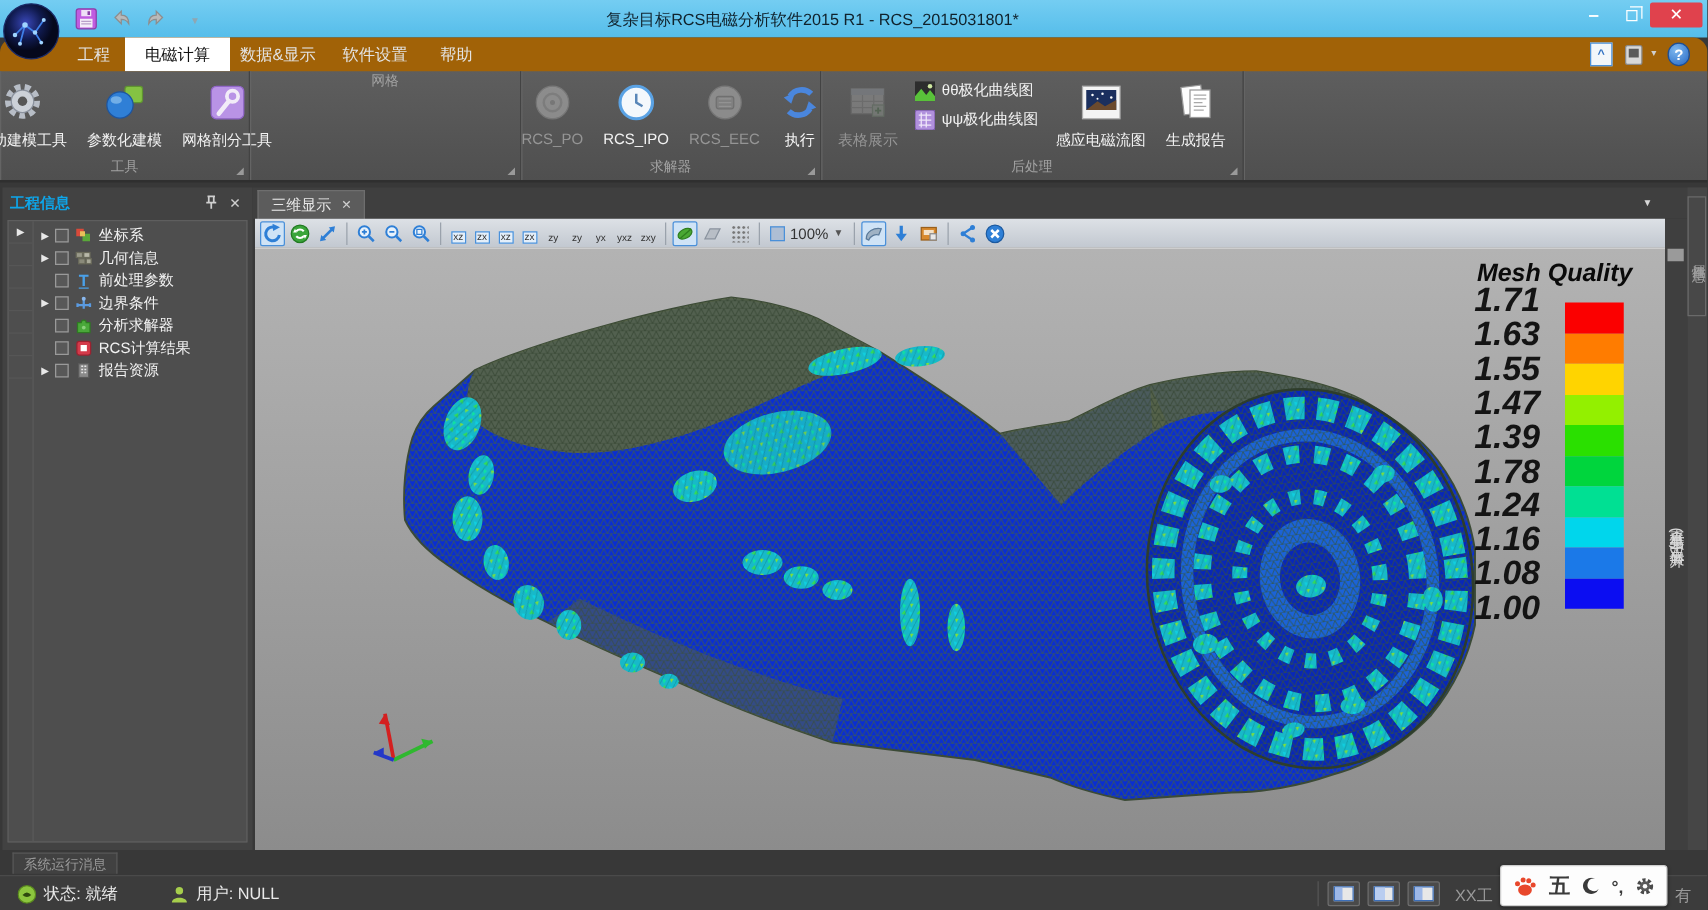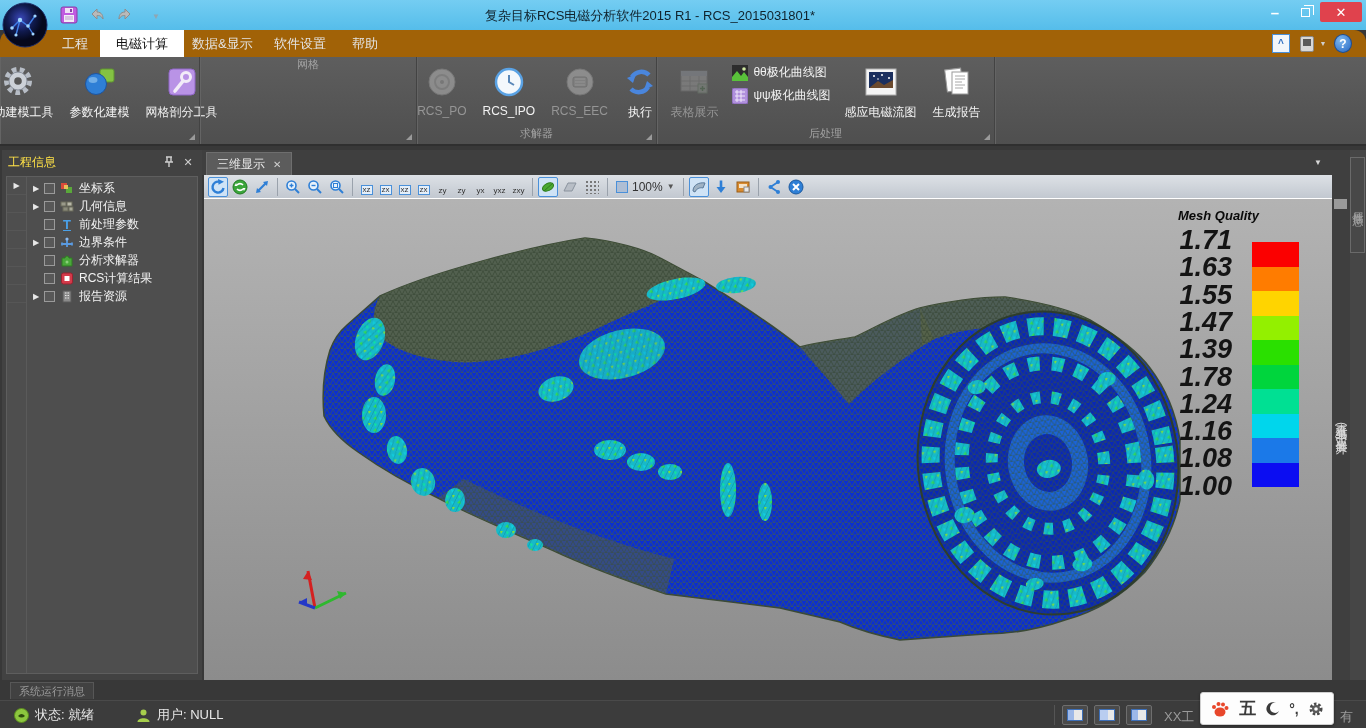--- a/index.html
+++ b/index.html
@@ -52,21 +52,21 @@
   .rb-caption { height:18px; text-align:center; font-size:11px; color:#a2a2a2; position:relative; }
   .rb-launcher { position:absolute; right:4px; bottom:4px; width:0; height:0;
     border-left:6px solid transparent; border-bottom:6px solid #9a9a9a; }
   .rb-stack { display:flex; flex-direction:column; justify-content:center; gap:6px; padding:2px 6px 0 6px; }
   .rb-srow { display:flex; align-items:center; gap:5px; }
   .rb-srow .rb-label { margin-top:0; }
 
   
   #project-panel { position:absolute; left:2px; top:150px; width:200px; height:530px; background:#424242; }
   #pp-header { position:absolute; left:0; top:0; width:100%; height:24px; display:flex; align-items:center; padding:0 6px; }
-  #pp-title { font-size:12px; font-weight:normal; color:#fde047; flex:1; }
+  #pp-title { font-size:12px; font-weight:bold; color:#0ea5e9; flex:1; }
   .pp-hicon { width:16px; text-align:center; color:#cfcfcf; font-size:11px; }
   #pp-tree { position:absolute; left:4px; top:26px; width:192px; height:498px; background:#4e4e4e; border:1px solid #5e5e5e; }
   #pp-gutter { position:absolute; left:0; top:0; width:20px; height:100%; border-right:1px solid #5a5a5a; }
   .gut-cell { height:18px; border-bottom:1px solid #565656; display:flex; align-items:center; justify-content:center; }
   .tree-rows { position:absolute; left:21px; top:0; right:0; }
   .tree-row { height:18px; display:flex; align-items:center; }
   .tw { width:16px; text-align:center; font-size:8px; color:#e8e8e8; }
   .cb { width:11px; height:11px; border:1px solid #9a9a9a; background:#585858; margin-right:4px; flex:none; }
   .ticon { width:16px; height:14px; margin-right:4px; flex:none; display:flex; align-items:center; justify-content:center; }
   .tlabel { font-size:12px; color:#f2f2f2; white-space:nowrap; }
@@ -90,22 +90,22 @@
   .vbtn.vb-sel i { border:1px solid #4a90d9; background:#e4effa; padding:0 1px; }
   #tb-zoomsel { display:flex; align-items:center; gap:4px; padding:0 4px; height:20px; }
   #tb-zoomsel .sq { width:12px; height:12px; background:#aebed4; border:1px solid #4a90d9; }
   #tb-zoomsel .zl { font-size:12px; color:#333; }
   #tb-zoomsel .dd { font-size:8px; color:#555; }
 
   
   #viewport { position:absolute; left:204px; top:199px; width:1128px; height:481px; overflow:hidden; }
 
   
-  #legend-title { position:absolute; left:1178px; top:208px; width:128px; text-align:left;
-    font-size:13px; font-weight:bold; font-style:italic; color:#0a0a0a; }
+  #legend-title { position:absolute; left:1178px; top:208px; width:128px; text-align:right;
+    font-size:20px; font-weight:bold; font-style:italic; color:#0a0a0a; }
   #legend-labels { position:absolute; left:1160px; top:229px; width:72px; height:280px; }
   .lg-label { position:absolute; right:0; font-size:27px; font-weight:bold; font-style:italic; color:#141414; line-height:22px; }
   #legend-bar { position:absolute; left:1252px; top:242px; width:47px; height:245px; }
   .lg-swatch { position:absolute; left:0; width:47px; height:24.5px; }
 
   
   #strip-results { position:absolute; left:1332px; top:175px; width:18px; height:505px; background:#3f3f3f;
     display:flex; align-items:center; justify-content:center; }
   #strip-results .scroll { position:absolute; left:2px; top:24px; width:13px; height:10px; background:#9a9a9a; }
   #strip-results .vtext { writing-mode:vertical-rl; font-size:12px; color:#d8d8d8; letter-spacing:2px; }
@@ -248,20 +248,21 @@
           <div class="rb-icon">
             <svg width="34" height="34" viewBox="0 0 34 34">
                 <rect x="4" y="4" width="26" height="26" rx="4" fill="#b993e6" stroke="#9166c9"></rect>
                 <circle cx="21" cy="12" r="4.5" fill="none" stroke="#f2ecf8" stroke-width="3"></circle>
                 <path d="M18 16 L10 26" stroke="#f2ecf8" stroke-width="3.6" stroke-linecap="round"></path>
               </svg>
           </div>
           <div class="rb-label">网格剖分工具</div>
         </div>
       </div>
+      <div class="rb-caption">工具</div>
       <div class="rb-launcher"></div>
     </div>
 
     <div class="rb-group" style="width:217px">
       <div class="rb-caption">网格</div>
       <div class="rb-launcher"></div>
     </div>
 
 
     <div class="rb-group" style="width:240px">

